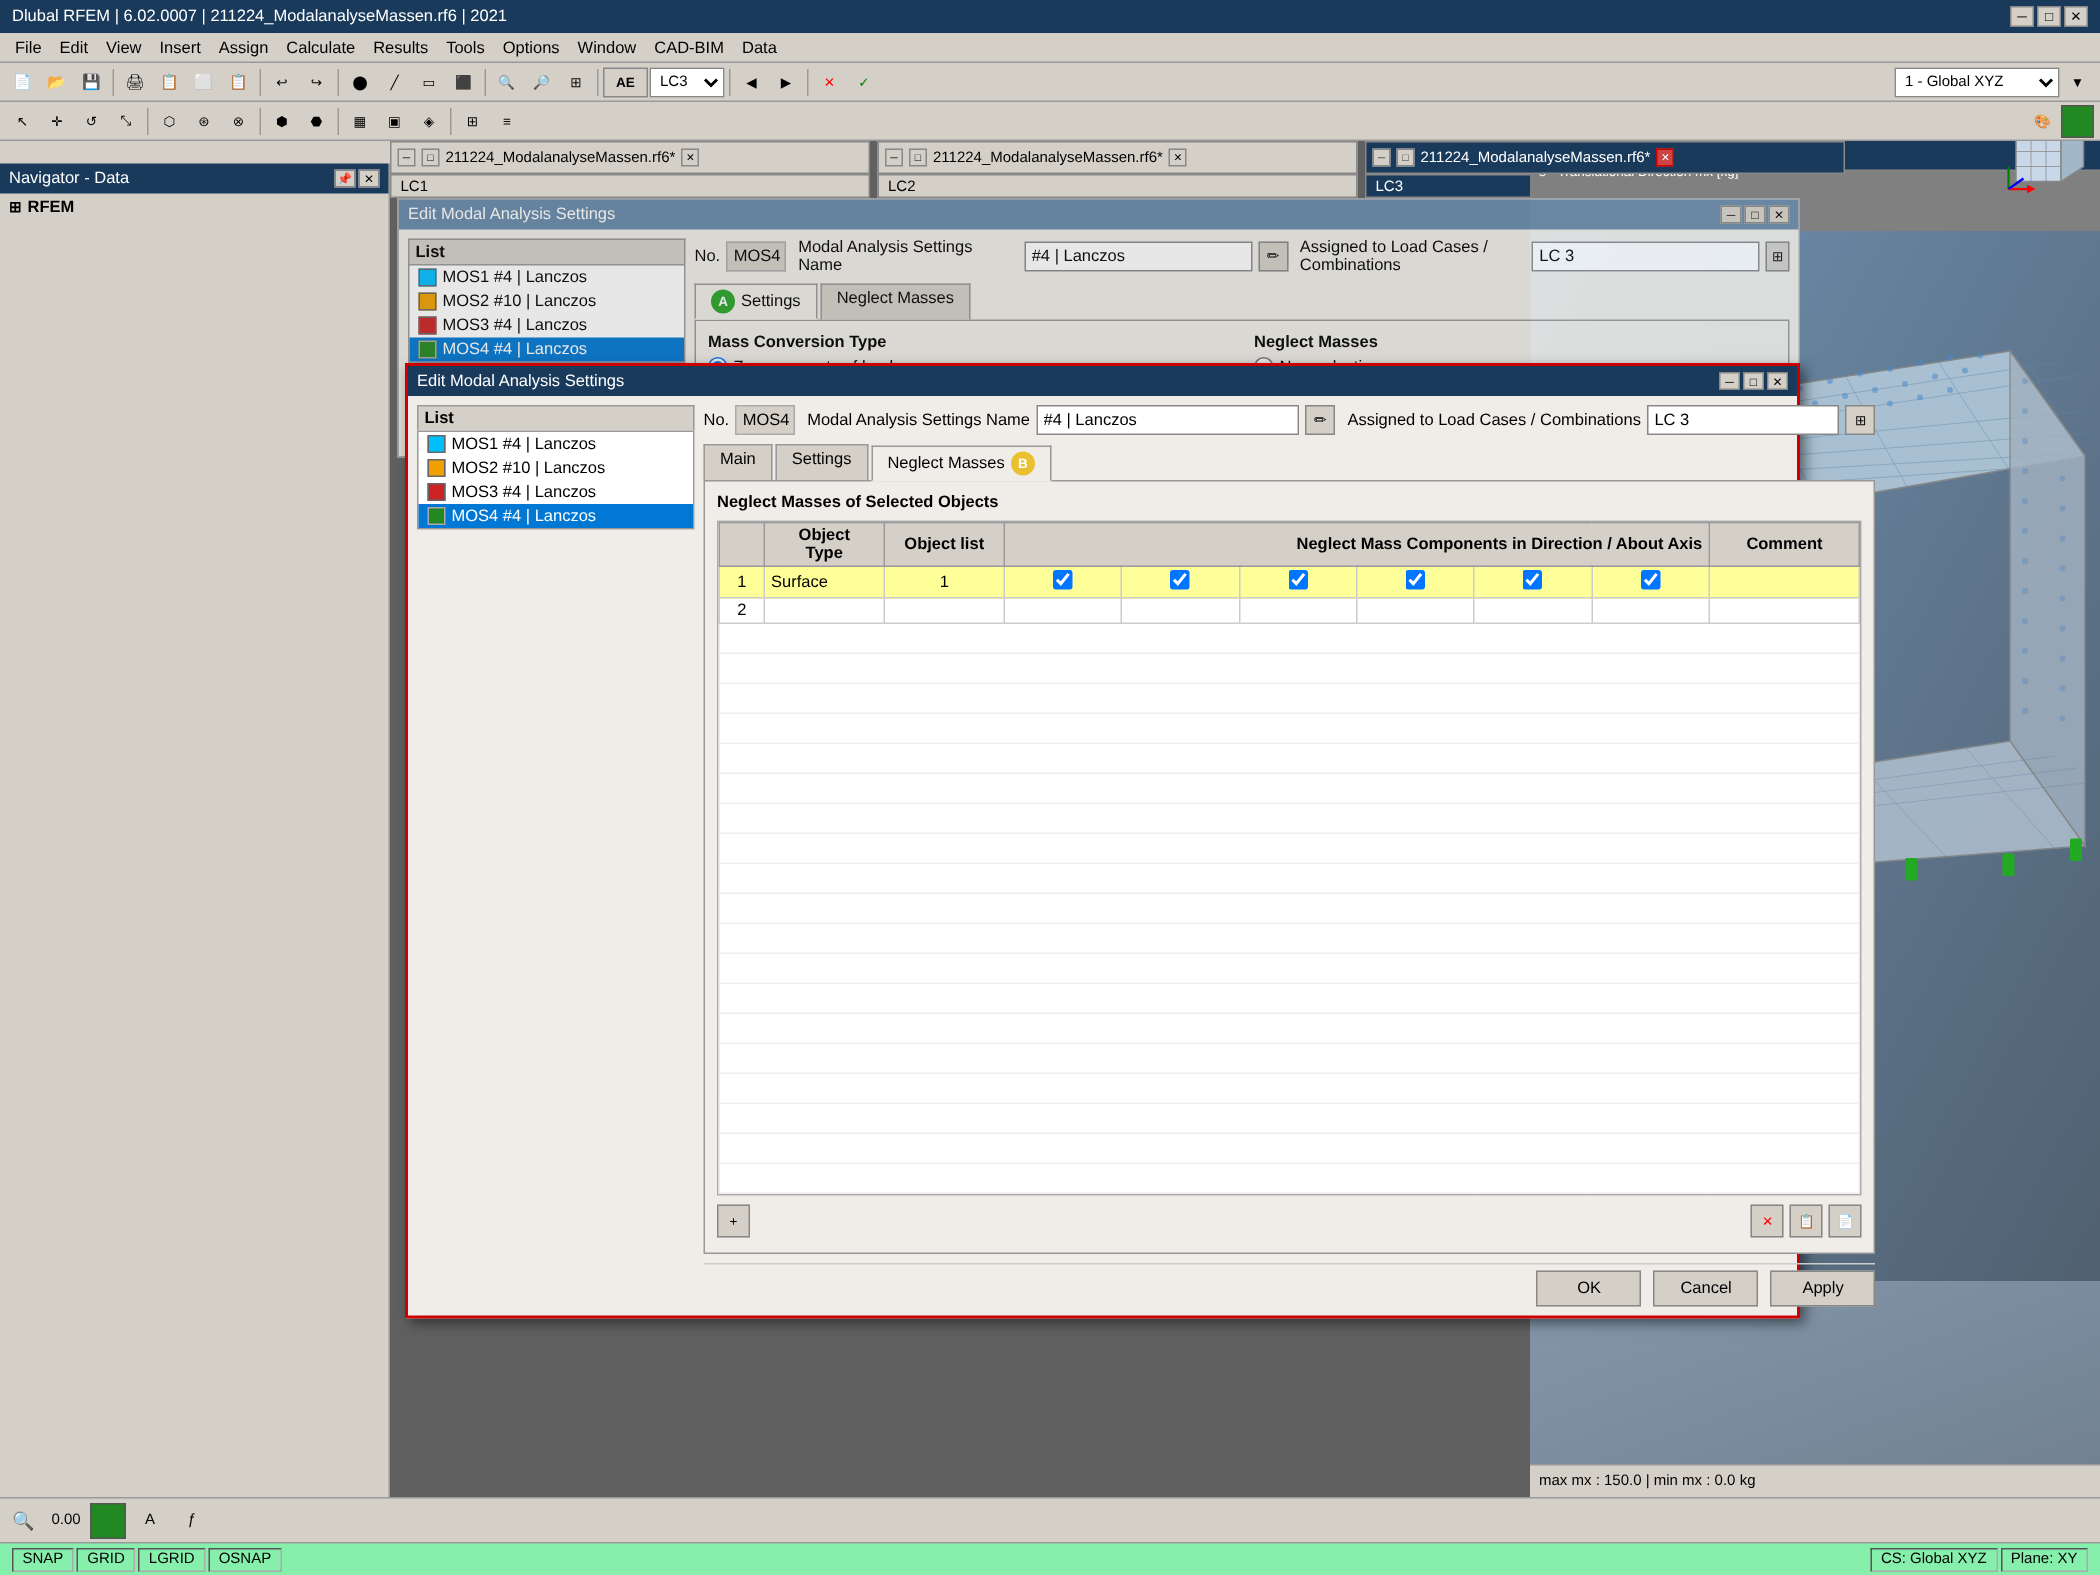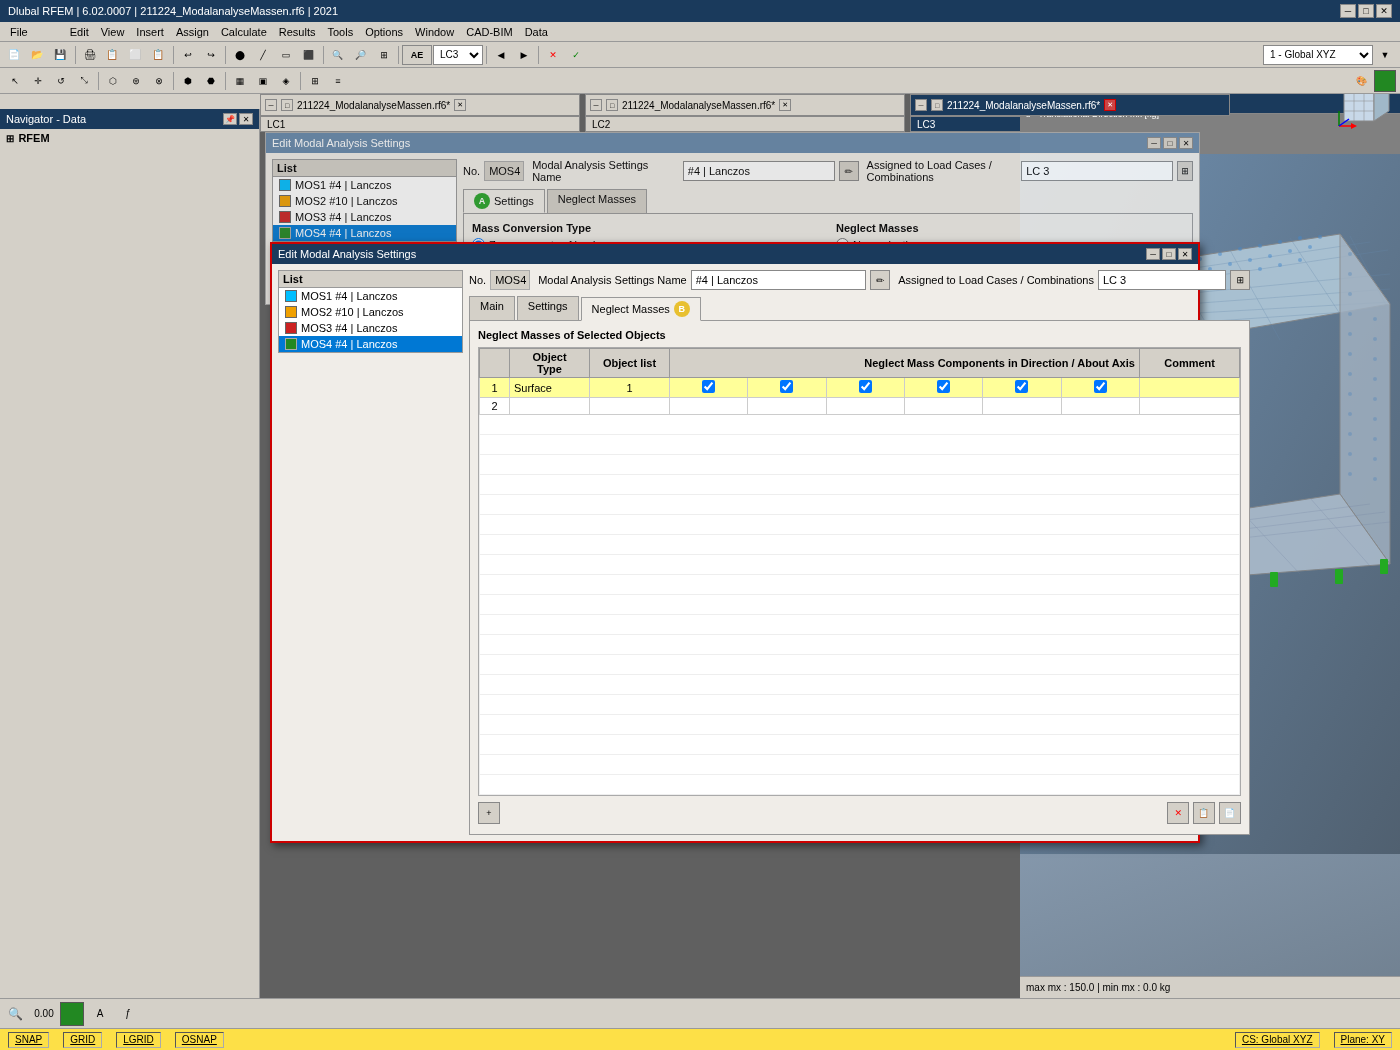--- a/index.html
+++ b/index.html
@@ -14,21 +14,21 @@
   <span>Dlubal RFEM | 6.02.0007 | 211224_ModalanalyseMassen.rf6 | 2021</span>
   <div style="display:flex;gap:2px;">
     <button style="width:16px;height:14px;background:#d4d0c8;border:1px solid #888;cursor:pointer;font-size:9px;">─</button>
     <button style="width:16px;height:14px;background:#d4d0c8;border:1px solid #888;cursor:pointer;font-size:9px;">□</button>
     <button style="width:16px;height:14px;background:#d4d0c8;border:1px solid #888;cursor:pointer;font-size:9px;">✕</button>
   </div>
 </div>
 
 <div style="background:#d4d0c8;height:20px;display:flex;align-items:center;padding:0 4px;border-bottom:1px solid #999;position:absolute;top:22px;left:0;right:0;z-index:100;">
   <span style="padding:2px 6px;cursor:pointer;font-size:11px;">File</span>
-  <span style="padding:2px 6px;cursor:pointer;font-size:11px;margin-left:30px;">Edit</span>
+  <span style="padding:2px 6px;cursor:pointer;font-size:11px;">Edit</span>
   <span style="padding:2px 6px;cursor:pointer;font-size:11px;">View</span>
   <span style="padding:2px 6px;cursor:pointer;font-size:11px;">Insert</span>
   <span style="padding:2px 6px;cursor:pointer;font-size:11px;">Assign</span>
   <span style="padding:2px 6px;cursor:pointer;font-size:11px;">Calculate</span>
   <span style="padding:2px 6px;cursor:pointer;font-size:11px;">Results</span>
   <span style="padding:2px 6px;cursor:pointer;font-size:11px;">Tools</span>
   <span style="padding:2px 6px;cursor:pointer;font-size:11px;">Options</span>
   <span style="padding:2px 6px;cursor:pointer;font-size:11px;">Window</span>
   <span style="padding:2px 6px;cursor:pointer;font-size:11px;">CAD-BIM</span>
   <span style="padding:2px 6px;cursor:pointer;font-size:11px;">Data</span>
@@ -416,20 +416,25 @@
                 <button style="width:22px;height:22px;background:#d4d0c8;border:1px solid #888;cursor:pointer;font-size:9px;">+</button>
               </div>
               <div style="display:flex;gap:4px;">
                 <button style="width:22px;height:22px;background:#d4d0c8;border:1px solid #888;cursor:pointer;font-size:9px;color:red;">✕</button>
                 <button style="width:22px;height:22px;background:#d4d0c8;border:1px solid #888;cursor:pointer;font-size:9px;">📋</button>
                 <button style="width:22px;height:22px;background:#d4d0c8;border:1px solid #888;cursor:pointer;font-size:9px;">📄</button>
               </div>
             </div>
           </div>
 
+          <div style="display:flex;justify-content:flex-end;gap:8px;margin-top:6px;padding-top:4px;border-top:1px solid #ccc;">
+            <button style="height:24px;min-width:70px;background:#d4d0c8;border:1px solid #888;cursor:pointer;font-size:11px;">OK</button>
+            <button style="height:24px;min-width:70px;background:#d4d0c8;border:1px solid #888;cursor:pointer;font-size:11px;">Cancel</button>
+            <button style="height:24px;min-width:70px;background:#d4d0c8;border:1px solid #888;cursor:pointer;font-size:11px;">Apply</button>
+          </div>
         </div>
       </div>
     </div>
 
     <div style="position:absolute;top:0;right:0;width:380px;bottom:0;background:#808080;">
 
       <div style="background:#1a3a5c;color:white;height:20px;display:flex;align-items:center;justify-content:space-between;padding:0 6px;font-size:10px;border-bottom:1px solid #888;">
         <div style="display:flex;flex-direction:column;">
           <span>Modal Analysis</span>
           <span style="font-size:9px;">Mode No. 1 - 3.592 Hz</span>
@@ -618,21 +623,21 @@
 
 <div style="position:absolute;bottom:22px;left:0;right:0;height:30px;background:#d4d0c8;border-top:1px solid #999;display:flex;align-items:center;padding:0 4px;gap:4px;">
   <button style="width:24px;height:24px;background:#d4d0c8;border:1px solid transparent;cursor:pointer;font-size:12px;">🔍</button>
   <button style="width:24px;height:24px;background:#d4d0c8;border:1px solid transparent;cursor:pointer;font-size:10px;">0.00</button>
   <button style="width:24px;height:24px;background:#228822;border:1px solid #555;cursor:pointer;"></button>
   <button style="width:24px;height:24px;background:#d4d0c8;border:1px solid transparent;cursor:pointer;font-size:10px;">A</button>
   <button style="width:24px;height:24px;background:#d4d0c8;border:1px solid transparent;cursor:pointer;font-size:10px;">ƒ</button>
   <div style="flex:1;"></div>
 </div>
 
-<div style="position:absolute;bottom:0;left:0;right:0;height:22px;background:#fde047;border-top:1px solid #999;display:flex;align-items:center;padding:0 8px;gap:12px;font-size:10px;text-decoration:underline;">
+<div style="position:absolute;bottom:0;left:0;right:0;height:22px;background:#86efac;border-top:1px solid #999;display:flex;align-items:center;padding:0 8px;gap:0;font-size:10px;">
   <span style="padding:0 6px;border:1px inset #aaa;height:16px;display:flex;align-items:center;margin-right:2px;">SNAP</span>
   <span style="padding:0 6px;border:1px inset #aaa;height:16px;display:flex;align-items:center;margin-right:2px;">GRID</span>
   <span style="padding:0 6px;border:1px inset #aaa;height:16px;display:flex;align-items:center;margin-right:2px;">LGRID</span>
   <span style="padding:0 6px;border:1px inset #aaa;height:16px;display:flex;align-items:center;margin-right:2px;">OSNAP</span>
   <div style="flex:1;"></div>
   <span style="padding:0 6px;border:1px inset #aaa;height:16px;display:flex;align-items:center;margin-right:2px;">CS: Global XYZ</span>
   <span style="padding:0 6px;border:1px inset #aaa;height:16px;display:flex;align-items:center;">Plane: XY</span>
 </div>
 
 </body></html>

